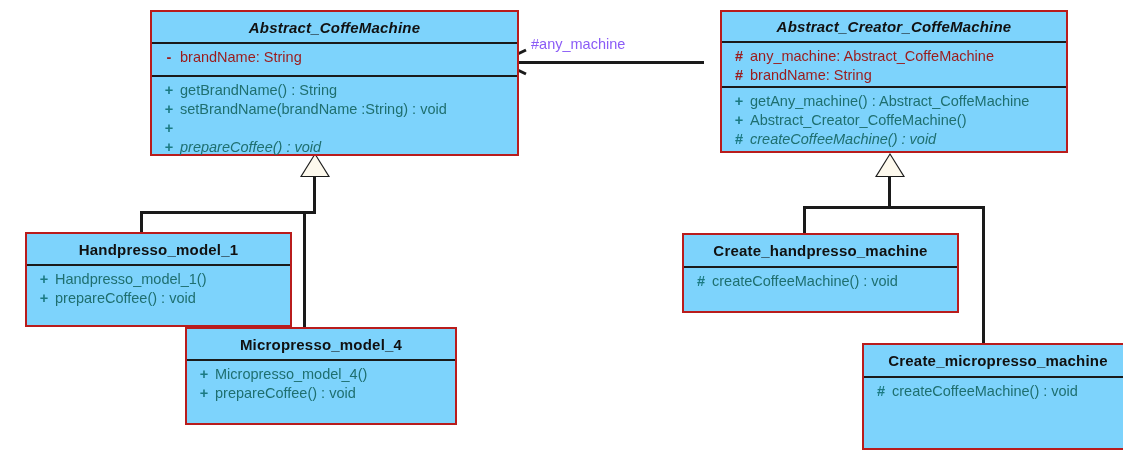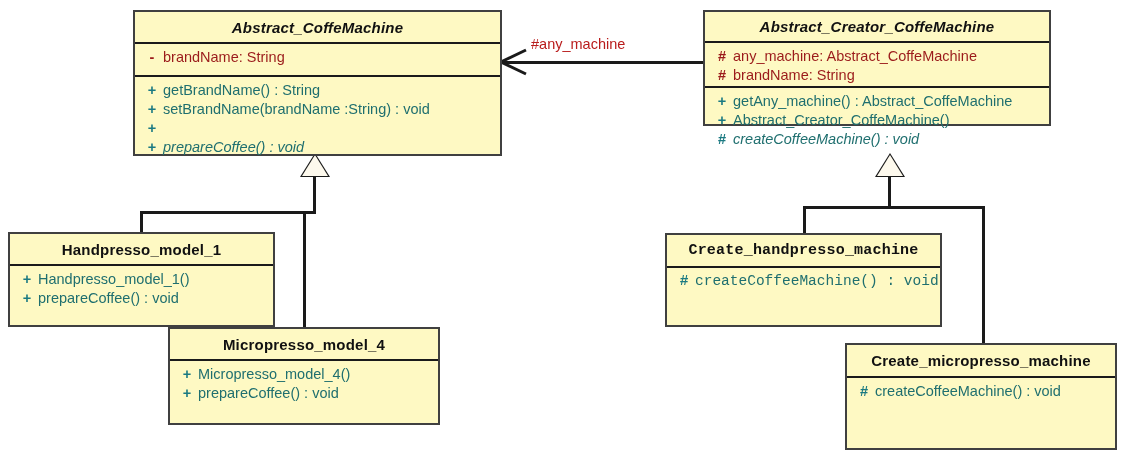--- a/index.html
+++ b/index.html
@@ -11,23 +11,24 @@
     position: relative;
     width: 1123px;
     height: 450px;
     background: #ffffff;
     font-family: "Liberation Sans", sans-serif;
     overflow: hidden;
   }
   .uml-class {
     position: absolute;
     box-sizing: border-box;
-    background: #fef9c3;
-    border: 2px solid #404040;
+    background: #7dd3fc;
+    border: 2px solid #b91c1c;
     z-index: 5;
+    margin-left: 17px;
   }
   .uml-name {
     box-sizing: border-box;
     text-align: center;
     font-weight: bold;
     font-size: 15px;
     color: #111111;
     letter-spacing: 0.2px;
     display: flex;
     align-items: center;
@@ -91,21 +92,21 @@
     width: 0;
     height: 0;
     border-left: 15px solid transparent;
     border-right: 15px solid transparent;
     border-bottom: 24px solid #1a1a1a;
   }
 
   .assoc-label {
     position: absolute;
     font-size: 14.5px;
-    color: #b91c1c;
+    color: #8b5cf6;
     white-space: nowrap;
     z-index: 6;
   }
   .arrow-open {
     position: absolute;
     z-index: 4;
   }
 </style>
 </head>
 <body>
@@ -153,21 +154,21 @@
       <div class="member pad-left">
         <span class="vis">+</span>
       </div>
       <div class="member pad-left abstract-op">
         <span class="vis">+</span>
         <span class="sig">prepareCoffee() : void</span>
       </div>
     </div>
   </div>
 
-  <div class="uml-class" style="left:703px; top:10px; width:348px; height:116px;">
+  <div class="uml-class" style="left:703px; top:10px; width:348px; height:143px;">
     <div class="uml-name abstract" style="height:29px;">Abstract_Creator_CoffeMachine</div>
     <div class="uml-compartment attrs" style="height:45px;">
       <div class="member pad-left">
         <span class="vis">#</span>
         <span class="sig">any_machine:  Abstract_CoffeMachine</span>
       </div>
       <div class="member pad-left">
         <span class="vis">#</span>
         <span class="sig">brandName:  String</span>
       </div>
@@ -209,21 +210,21 @@
         <span class="vis">+</span>
         <span class="sig">Micropresso_model_4()</span>
       </div>
       <div class="member pad-left">
         <span class="vis">+</span>
         <span class="sig">prepareCoffee() : void</span>
       </div>
     </div>
   </div>
 
-  <div class="uml-class" style="left:665px; top:233px; width:277px; height:94px;font-family:Liberation Mono, monospace;">
+  <div class="uml-class" style="left:665px; top:233px; width:277px; height:80px;">
     <div class="uml-name" style="height:31px;">Create_handpresso_machine</div>
     <div class="uml-compartment ops" style="height:61px;">
       <div class="member pad-left">
         <span class="vis">#</span>
         <span class="sig">createCoffeeMachine() : void</span>
       </div>
     </div>
   </div>
 
   <div class="uml-class" style="left:845px; top:343px; width:272px; height:107px;">

